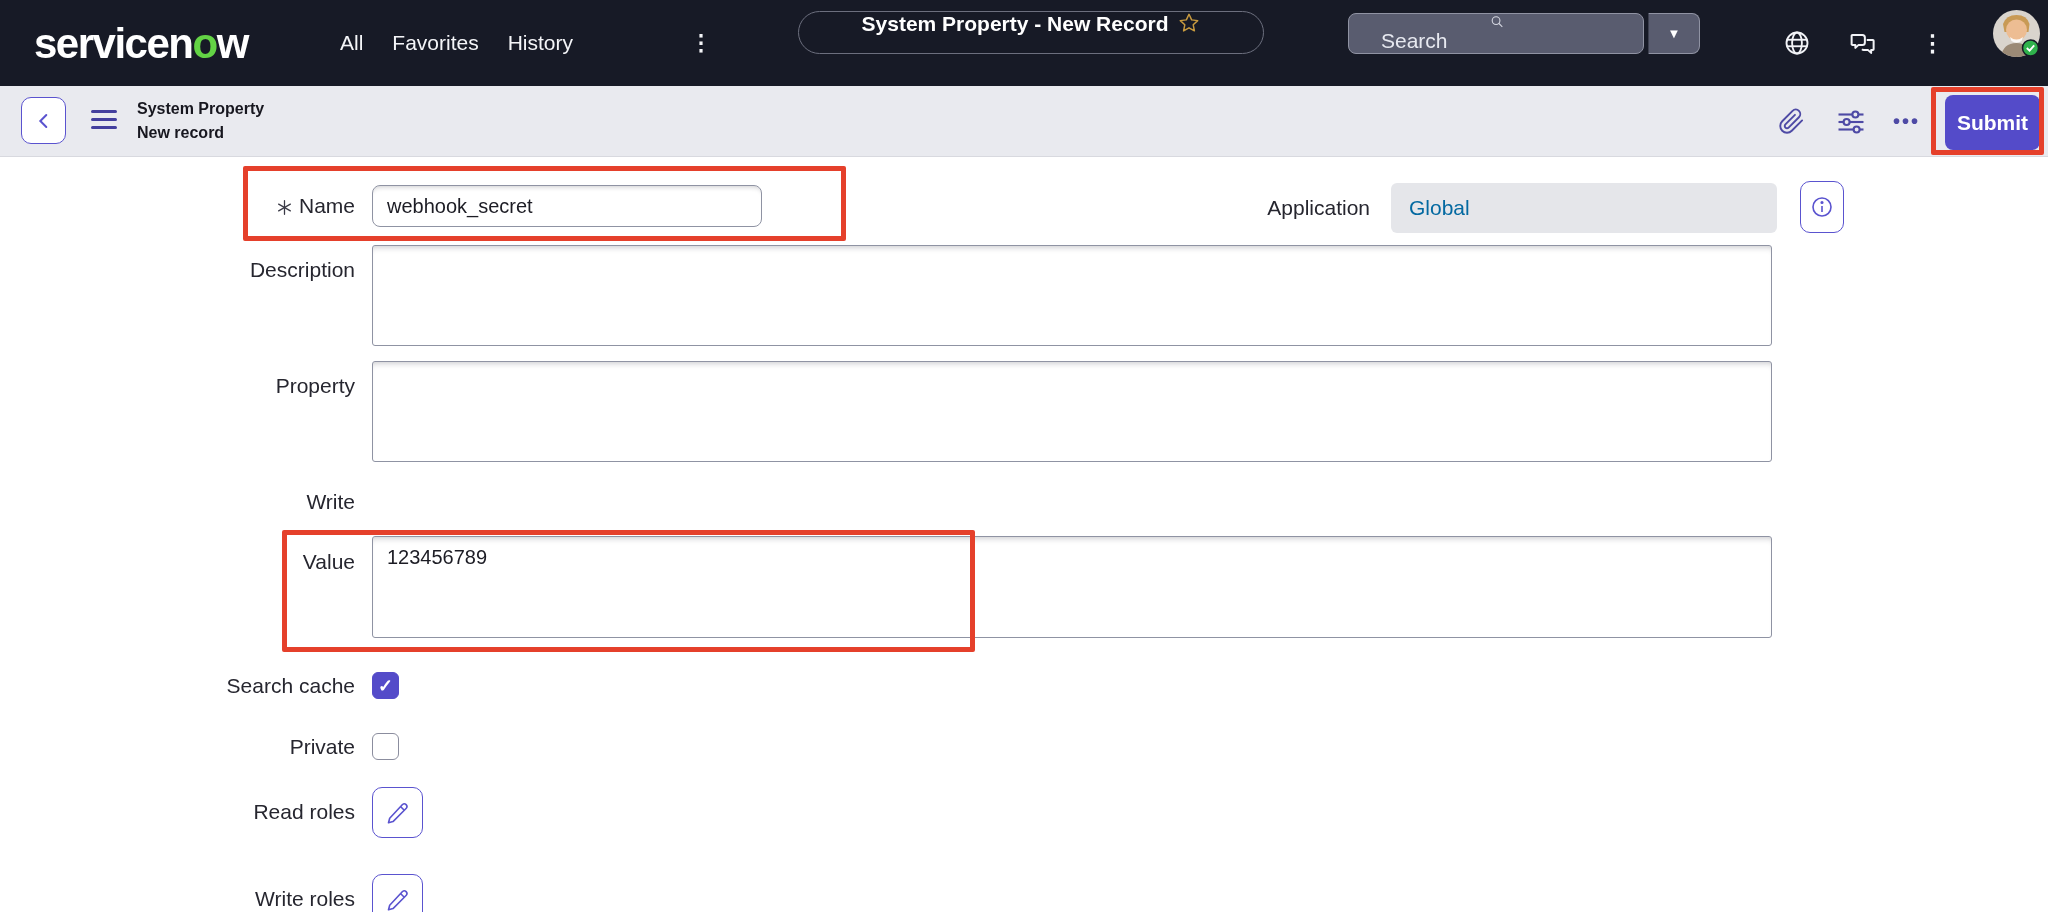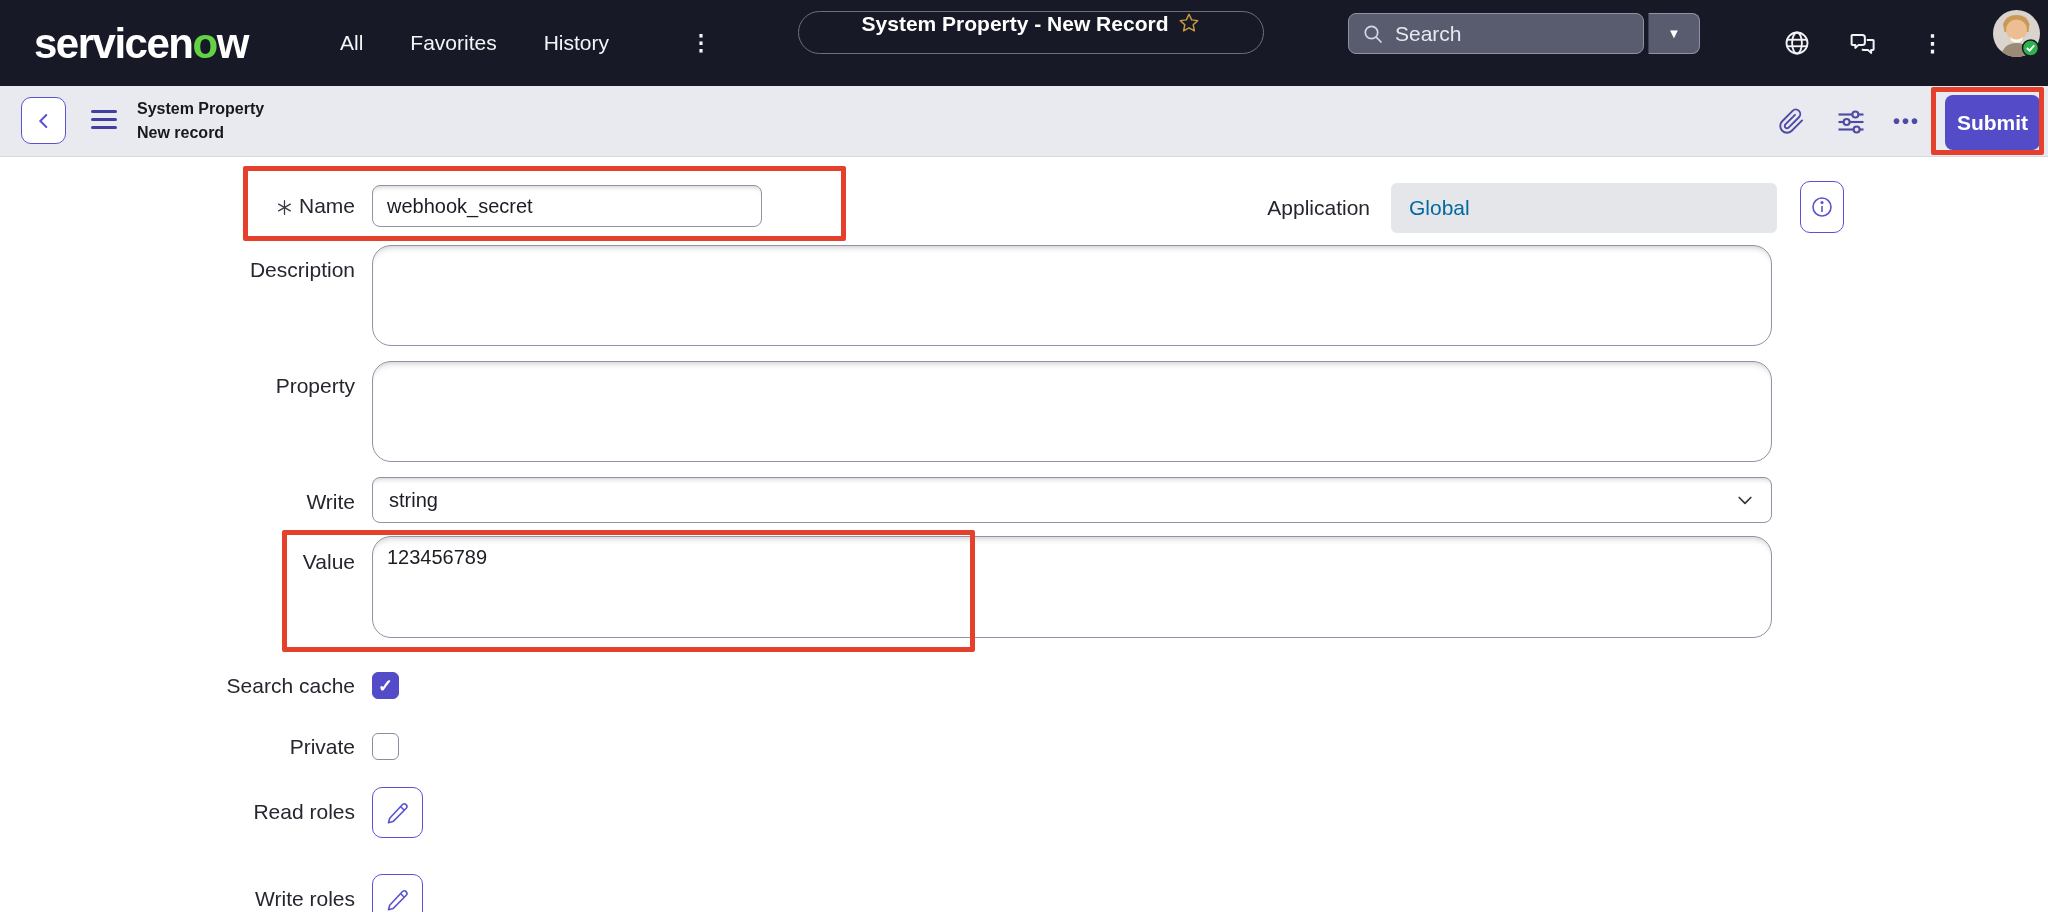--- a/index.html
+++ b/index.html
@@ -5,29 +5,29 @@
   * { margin:0; padding:0; box-sizing:border-box; }
   html,body { width:2048px; height:912px; overflow:hidden; background:#fff;
               font-family:"Liberation Sans", sans-serif; }
   #page { position:relative; width:2048px; height:912px; overflow:hidden; background:#fff; }
 
   
   .topbar { position:absolute; left:0; top:0; width:2048px; height:86px; background:#171a26; }
   .logo { position:absolute; left:34px; top:20px; font-size:42px; font-weight:bold;
           color:#fff; letter-spacing:-1.5px; }
   .logo .green-o { color:#63d345; }
-  .nav-items { position:absolute; left:340px; top:0; height:86px; display:flex; align-items:center; gap:47px; }
+  .nav-items { position:absolute; left:340px; top:0; height:86px; display:flex; align-items:center; gap:29px; }
   .nav-item { color:#f4f5f8; font-size:21px; cursor:pointer; }
   .nav-kebab { position:absolute; left:690px; top:0; height:86px; display:flex; align-items:center;
                color:#f4f5f8; font-size:22px; font-weight:bold; cursor:pointer; }
   .pill { position:absolute; left:798px; top:11px; width:466px; height:43px; border:1px solid #6c6f7e;
           border-radius:22px; display:flex; align-items:flex-start; justify-content:center; gap:10px; cursor:pointer; }
   .pill-text { color:#fff; font-size:21px; font-weight:bold; }
   .searchbox { position:absolute; left:1348px; top:13px; width:296px; height:41px; background:#595c6f;
-               border:1px solid #9093a3; border-radius:8px; display:flex; align-items:center; }
+               border:1px solid #9093a3; border-radius:8px; display:flex; align-items:center;flex-direction:column; }
   .searchbox input { background:transparent; border:none; outline:none; color:#eef0f5; font-size:21px;
                      width:230px; font-family:"Liberation Sans", sans-serif; }
   .searchbox input::placeholder { color:#e7e9f0; opacity:1; }
   .search-drop { position:absolute; left:1648px; top:13px; width:52px; height:41px; background:#595c6f;
                  border:1px solid #9093a3; border-left:1px solid #3d404f; border-radius:0 8px 8px 0;
                  display:flex; align-items:center; justify-content:center; color:#fff; font-size:13px; cursor:pointer; }
   .top-icon { position:absolute; top:0; height:86px; display:flex; align-items:center; cursor:pointer; }
   .avatar-wrap { position:absolute; left:1993px; top:10px; width:47px; height:47px; cursor:pointer; }
 
   
@@ -47,21 +47,21 @@
                 font-family:"Liberation Sans", sans-serif; cursor:pointer; }
 
   
   .flabel { position:absolute; width:220px; text-align:right; font-size:21px; color:#26262f; }
   .req-star { display:inline-block; vertical-align:-2px; margin-right:7px; }
   .text-input { position:absolute; font-size:20px; color:#1c1c24; padding:0 14px;
                 border:1px solid #8f93a3; border-radius:8px; background:#fff; outline:none;
                 font-family:"Liberation Sans", sans-serif;
                 box-shadow: inset 0 5px 5px -4px rgba(22,24,38,.22); }
   .text-area { position:absolute; font-size:20px; color:#1c1c24; padding:9px 14px; resize:none;
-               border:1px solid #8f93a3; border-radius:19px; background:#fff; outline:none;
+               border:1px solid #8f93a3; border-radius:3px; background:#fff; outline:none;
                font-family:"Liberation Sans", sans-serif;
                box-shadow: inset 0 6px 6px -5px rgba(22,24,38,.25); }
   .readonly-field { position:absolute; left:1391px; top:183px; width:386px; height:50px; background:#e5e6ea;
                     border-radius:6px; font-size:21px; color:#0369a1; line-height:50px; padding-left:18px; }
   .icon-btn { position:absolute; background:#fff; border:1.5px solid #5a53cf; border-radius:10px;
               display:flex; align-items:center; justify-content:center; cursor:pointer; }
   .select { position:absolute; left:372px; top:477px; width:1400px; height:46px; background:#fff;
             border:1px solid #8f93a3; border-radius:8px; display:flex; align-items:center;
             padding:0 16px; font-size:20px; color:#1c1c24; cursor:pointer;
             box-shadow: inset 0 5px 5px -4px rgba(22,24,38,.22); }
@@ -207,26 +207,20 @@
     </svg>
   </div>
 
   <div class="flabel" style="left:135px; top:258px">Description</div>
   <textarea class="text-area" style="left: 372px; top: 245px; width: 1400px; height: 101px;"></textarea>
 
   <div class="flabel" style="left:135px; top:374px">Property</div>
   <textarea class="text-area" style="left: 372px; top: 361px; width: 1400px; height: 101px;"></textarea>
 
   <div class="flabel" style="left:135px; top:490px">Write</div>
-  <div class="select">
-    <span>string</span>
-    <svg class="sel-chevron" width="20" height="20" viewBox="0 0 24 24">
-      <polyline points="5,9 12,16 19,9" fill="none" stroke="#33333d" stroke-width="2" stroke-linecap="round" stroke-linejoin="round"></polyline>
-    </svg>
-  </div>
 
   <div class="flabel" style="left:135px; top:550px">Value</div>
   <textarea class="text-area" style="left: 372px; top: 536px; width: 1400px; height: 102px;">123456789</textarea>
 
   <div class="flabel" style="left:135px; top:674px">Search cache</div>
   <div class="checkbox on" style="top:672px">
     <span class="check">✓</span>
   </div>
 
   <div class="flabel" style="left:135px; top:735px">Private</div>

